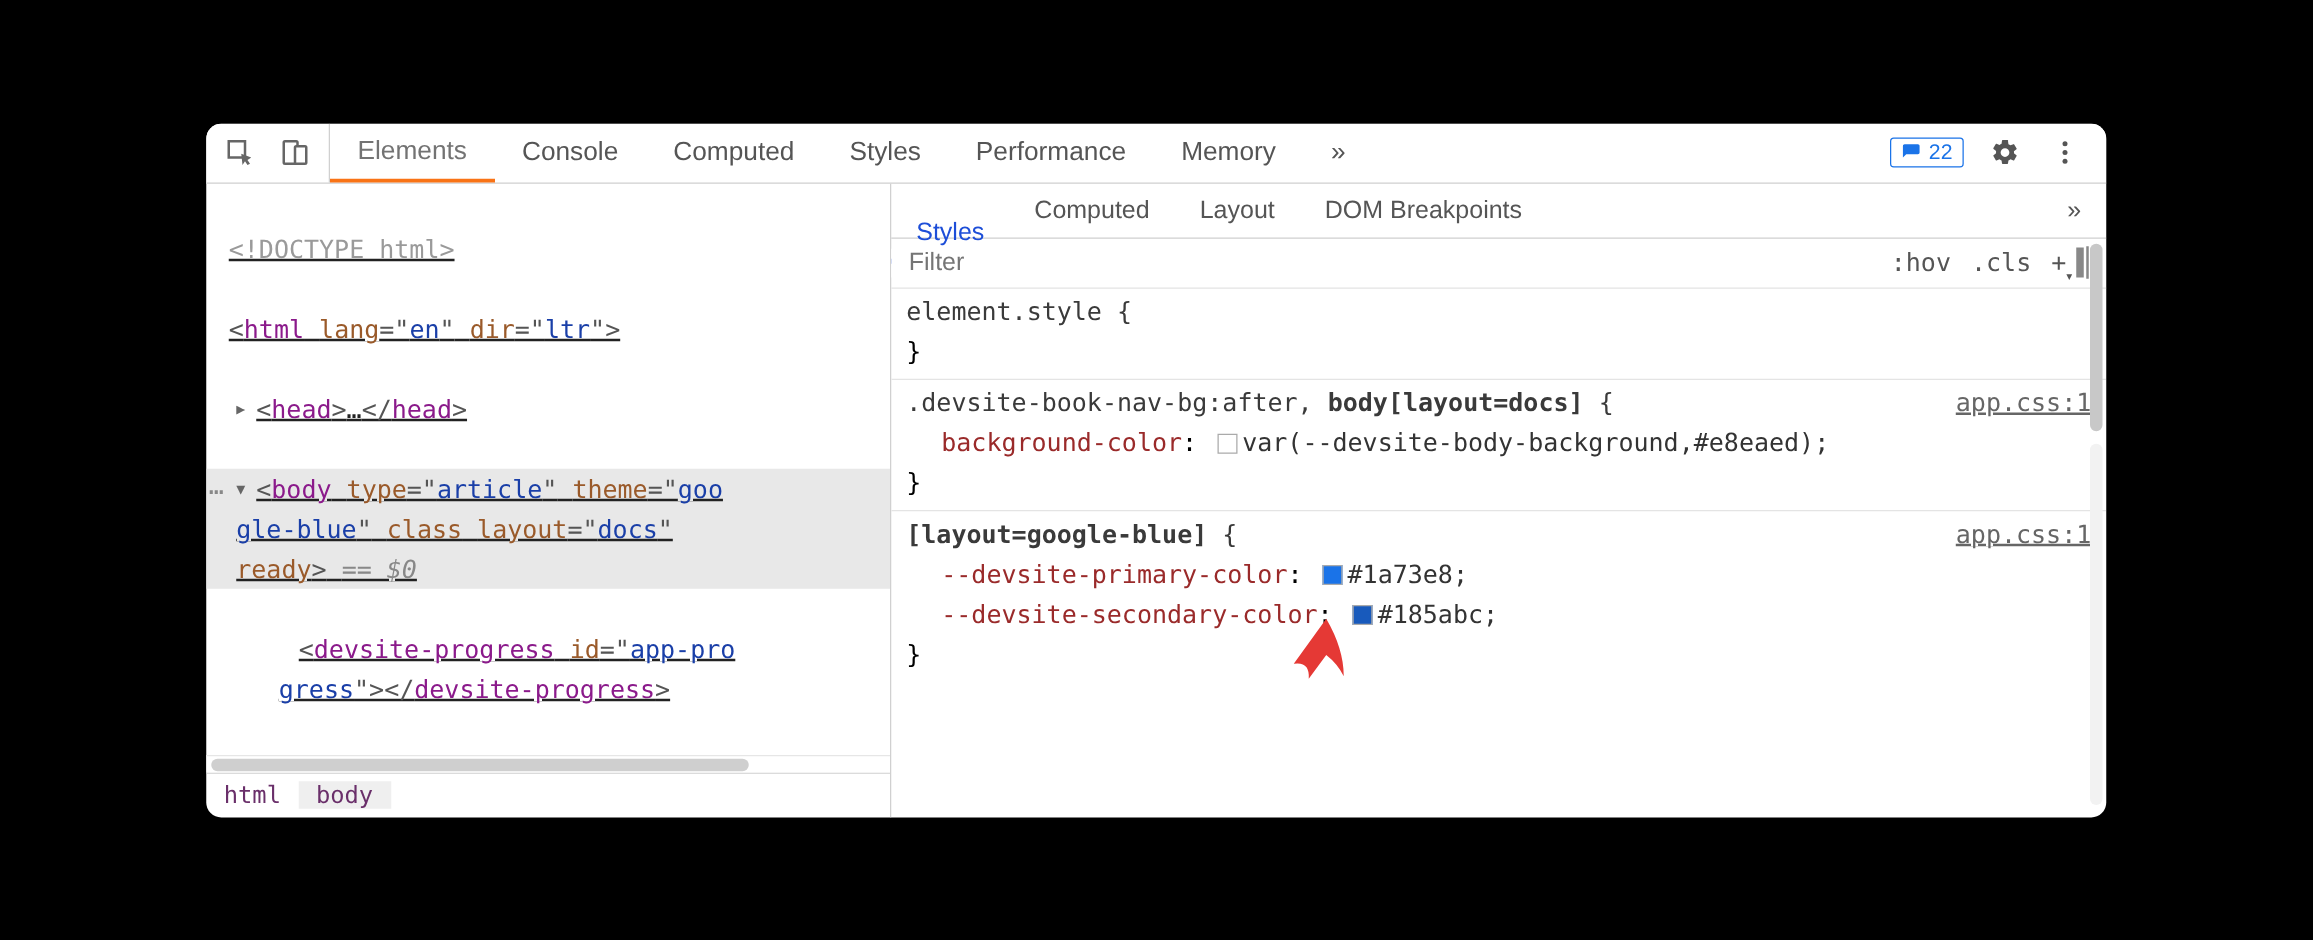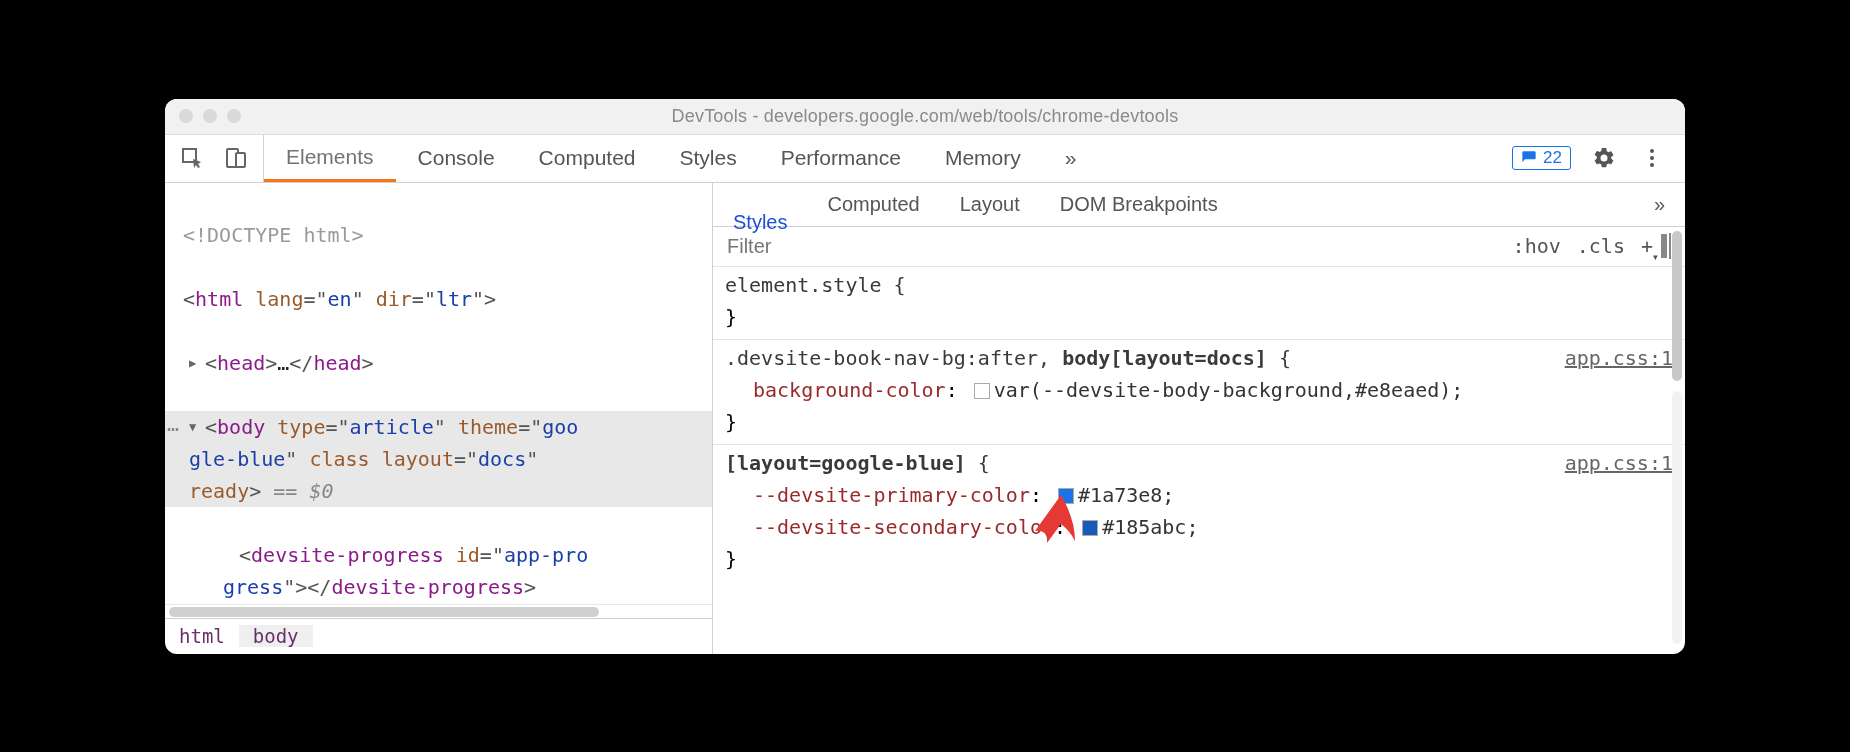--- a/index.html
+++ b/index.html
@@ -35,21 +35,21 @@
   .toolbar-right { display:flex; align-items:center; gap:18px; padding-right:18px; }
   .badge { display:flex; align-items:center; gap:6px; background:#fff; border:1.5px solid #1a73e8; color:#1a73e8; border-radius:3px; padding:1px 8px; font-size:17px; }
   .badge svg { width:16px; height:16px; fill:#1a73e8; }
 
   
   .main { flex:1; display:flex; min-height:0; position:relative; }
   .left-pane { width:548px; display:flex; flex-direction:column; border-right:1px solid #d0d0d0; min-width:0; }
   .right-pane { flex:1; display:flex; flex-direction:column; min-width:0; position:relative; }
 
   
-  .dom-tree { flex:1; font-family: Menlo, Consolas, monospace; font-size:20px; line-height:1.6; color:#222; padding-top:4px; overflow:hidden; white-space:pre; }
+  .dom-tree { flex:1; font-family: Menlo, Consolas, monospace; font-size:20px; line-height:1.6; color:#222; padding-top:4px; overflow:hidden; white-space:pre;text-decoration:underline; }
   .dom-line { padding:0 8px 0 18px; }
   .dom-line.selected { background:#e8e8e8; position:relative; }
   .dom-line.selected::before { content:"⋯"; position:absolute; left:2px; top:2px; color:#888; font-size:20px; letter-spacing:-2px; }
   .dom-indent1 { padding-left:24px; }
   .dom-indent2 { padding-left:58px; }
   .tw { display:inline-block; width:14px; color:#666; font-size:12px; vertical-align:middle; margin-right:2px; }
   .c-doctype { color:#9a9a9a; }
   .c-tag { color:#8b1a8b; }
   .c-attr { color:#9a5a2a;text-align:right; }
   .c-val  { color:#1a3fa8; }
@@ -97,28 +97,20 @@
   .icon-svg { width:24px; height:24px; display:block; }
   .panel-toggle-icon { border:1.5px solid #888; width:18px; height:18px; position:relative; }
   .panel-toggle-icon::after { content:""; position:absolute; top:0; bottom:0; right:3px; width:6px; background:#888; }
   .panel-toggle-icon .tri { position:absolute; left:2px; top:4px; width:0; height:0; border-top:5px solid transparent; border-bottom:5px solid transparent; border-right:6px solid #888; }
 </style>
 </head>
 <body>
 
 <div class="window">
 
-  <div class="titlebar">
-    <div class="traffic">
-      <div class="dot"></div>
-      <div class="dot"></div>
-      <div class="dot"></div>
-    </div>
-    <div class="title">DevTools - developers.google.com/web/tools/chrome-devtools</div>
-  </div>
 
   <div class="toolbar">
     <div class="tool-left">
       <div class="icon-btn">
         <svg class="icon-svg" viewBox="0 0 24 24">
             <rect x="3" y="3" width="13" height="13" fill="none" stroke="#666" stroke-width="2"></rect>
             <path d="M13 13 l8 3 -3 2 2 3 -2 1 -2-3 -2 3 z" fill="#666"></path>
           </svg>
       </div>
       <div class="icon-btn">

